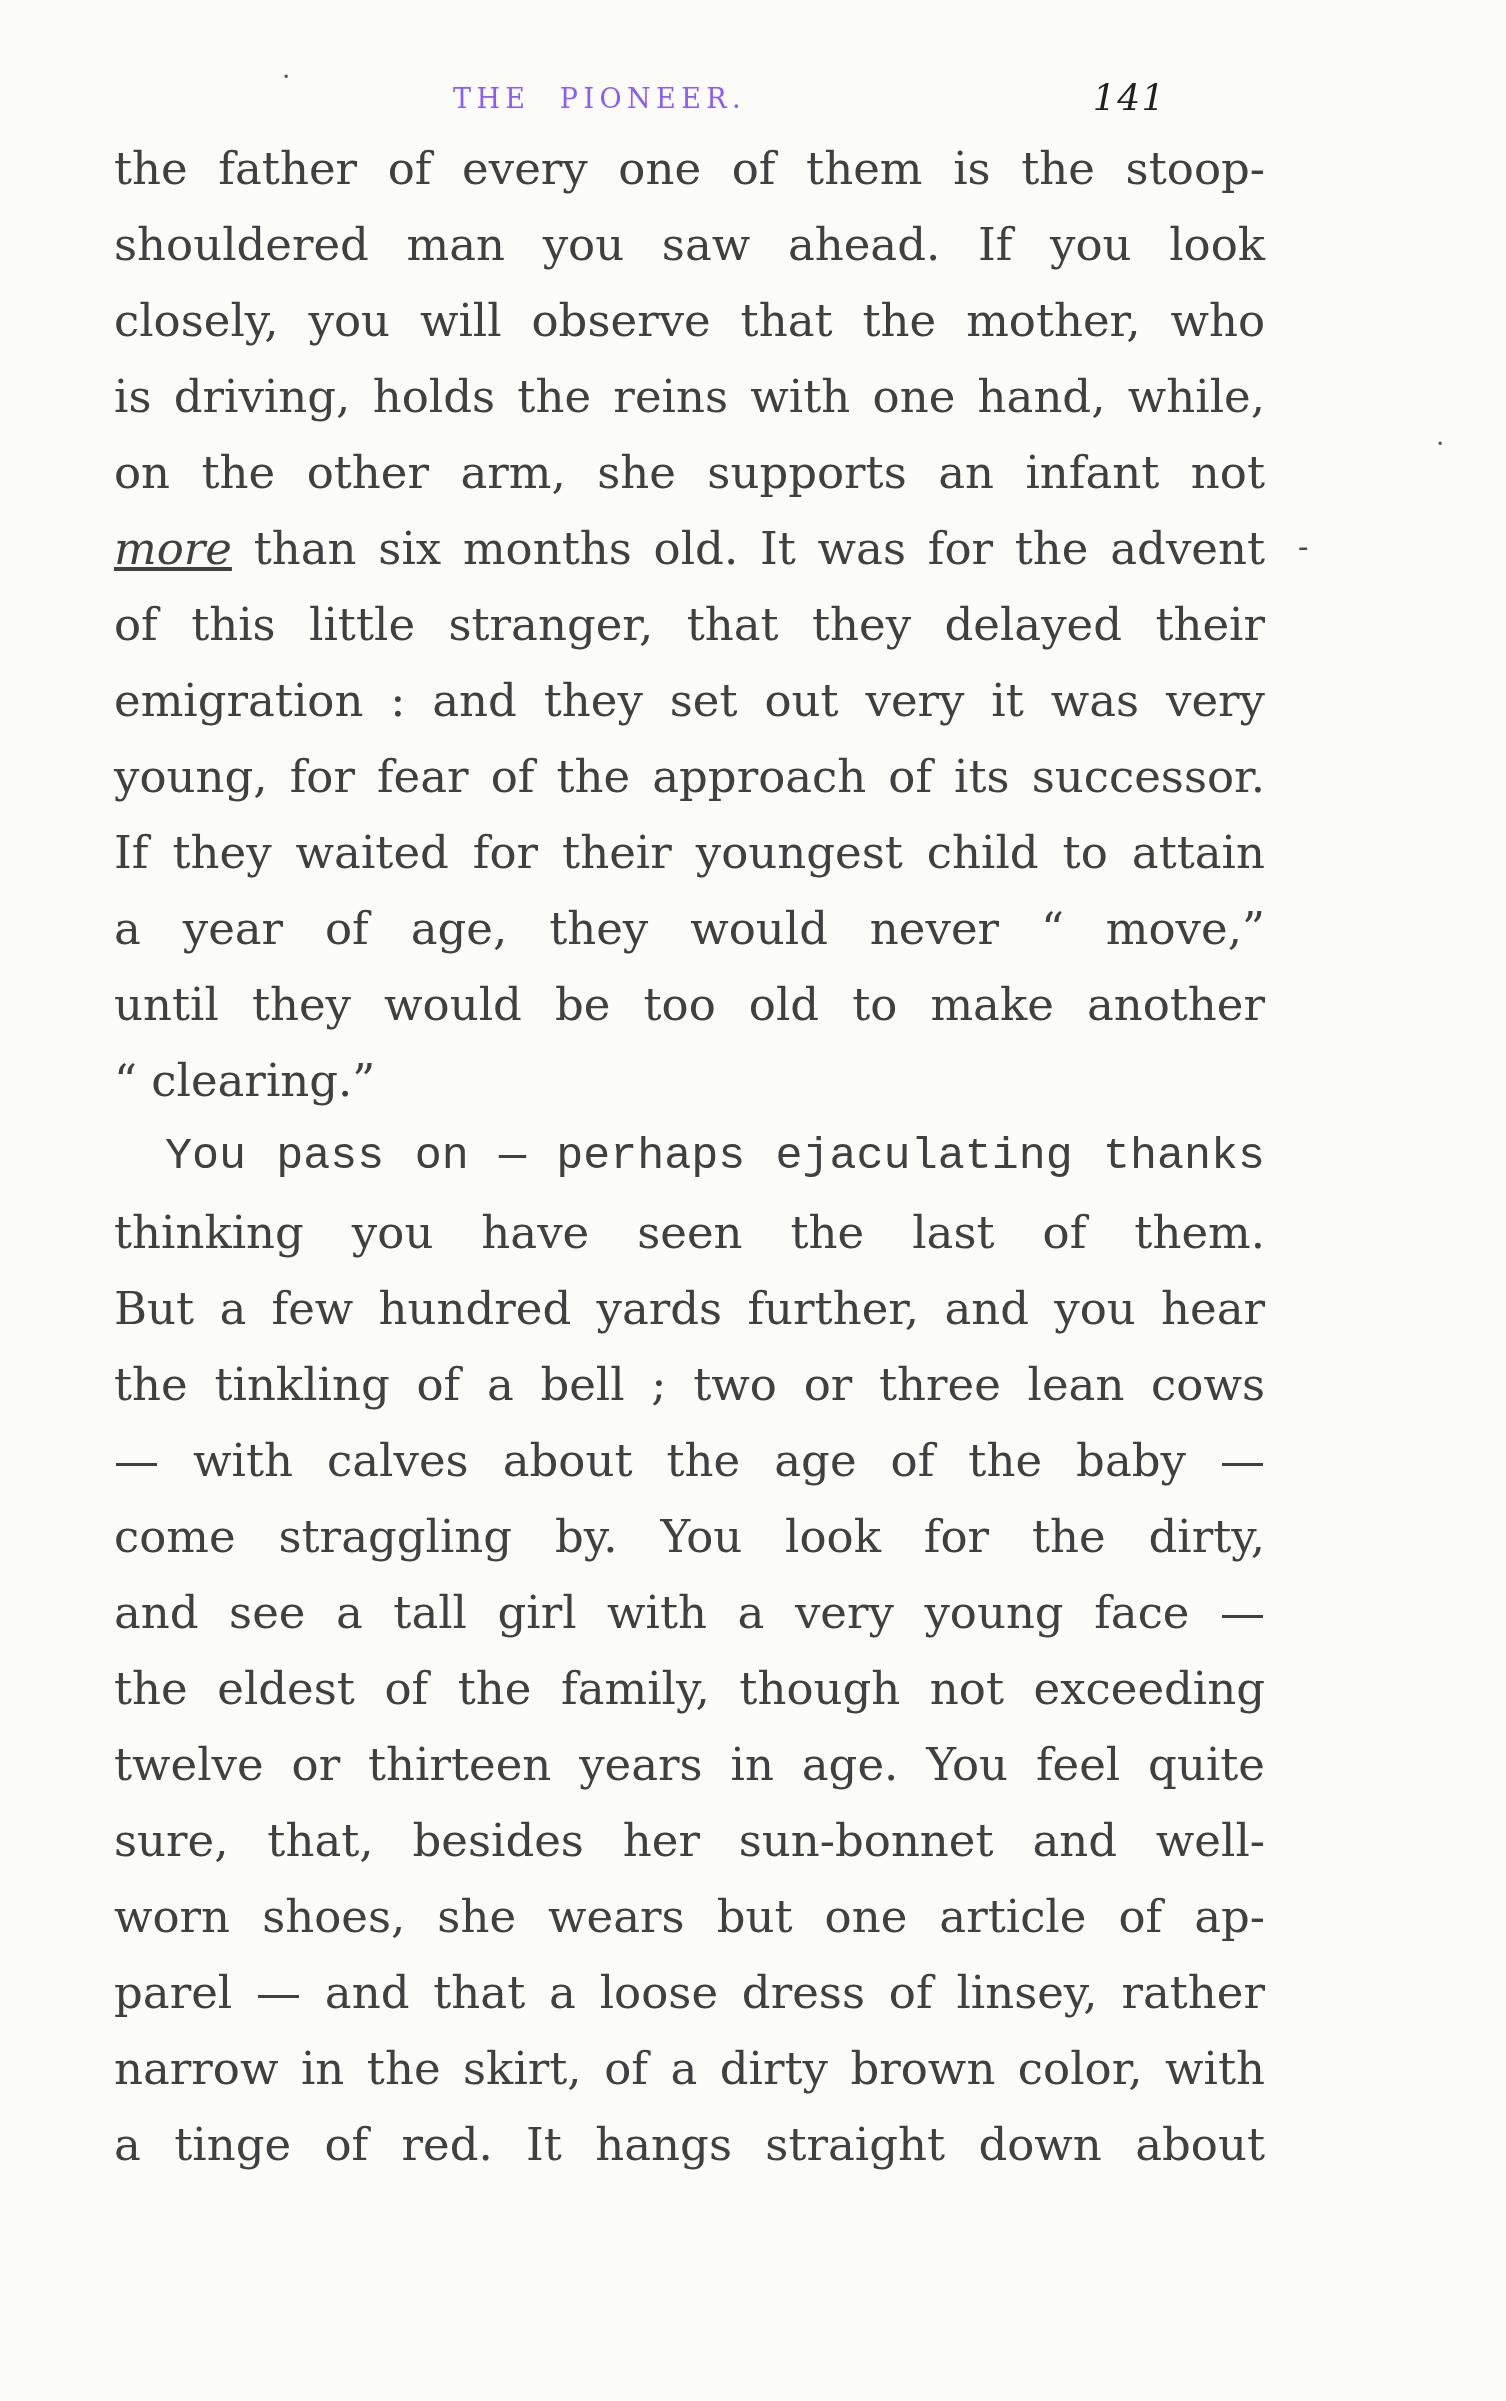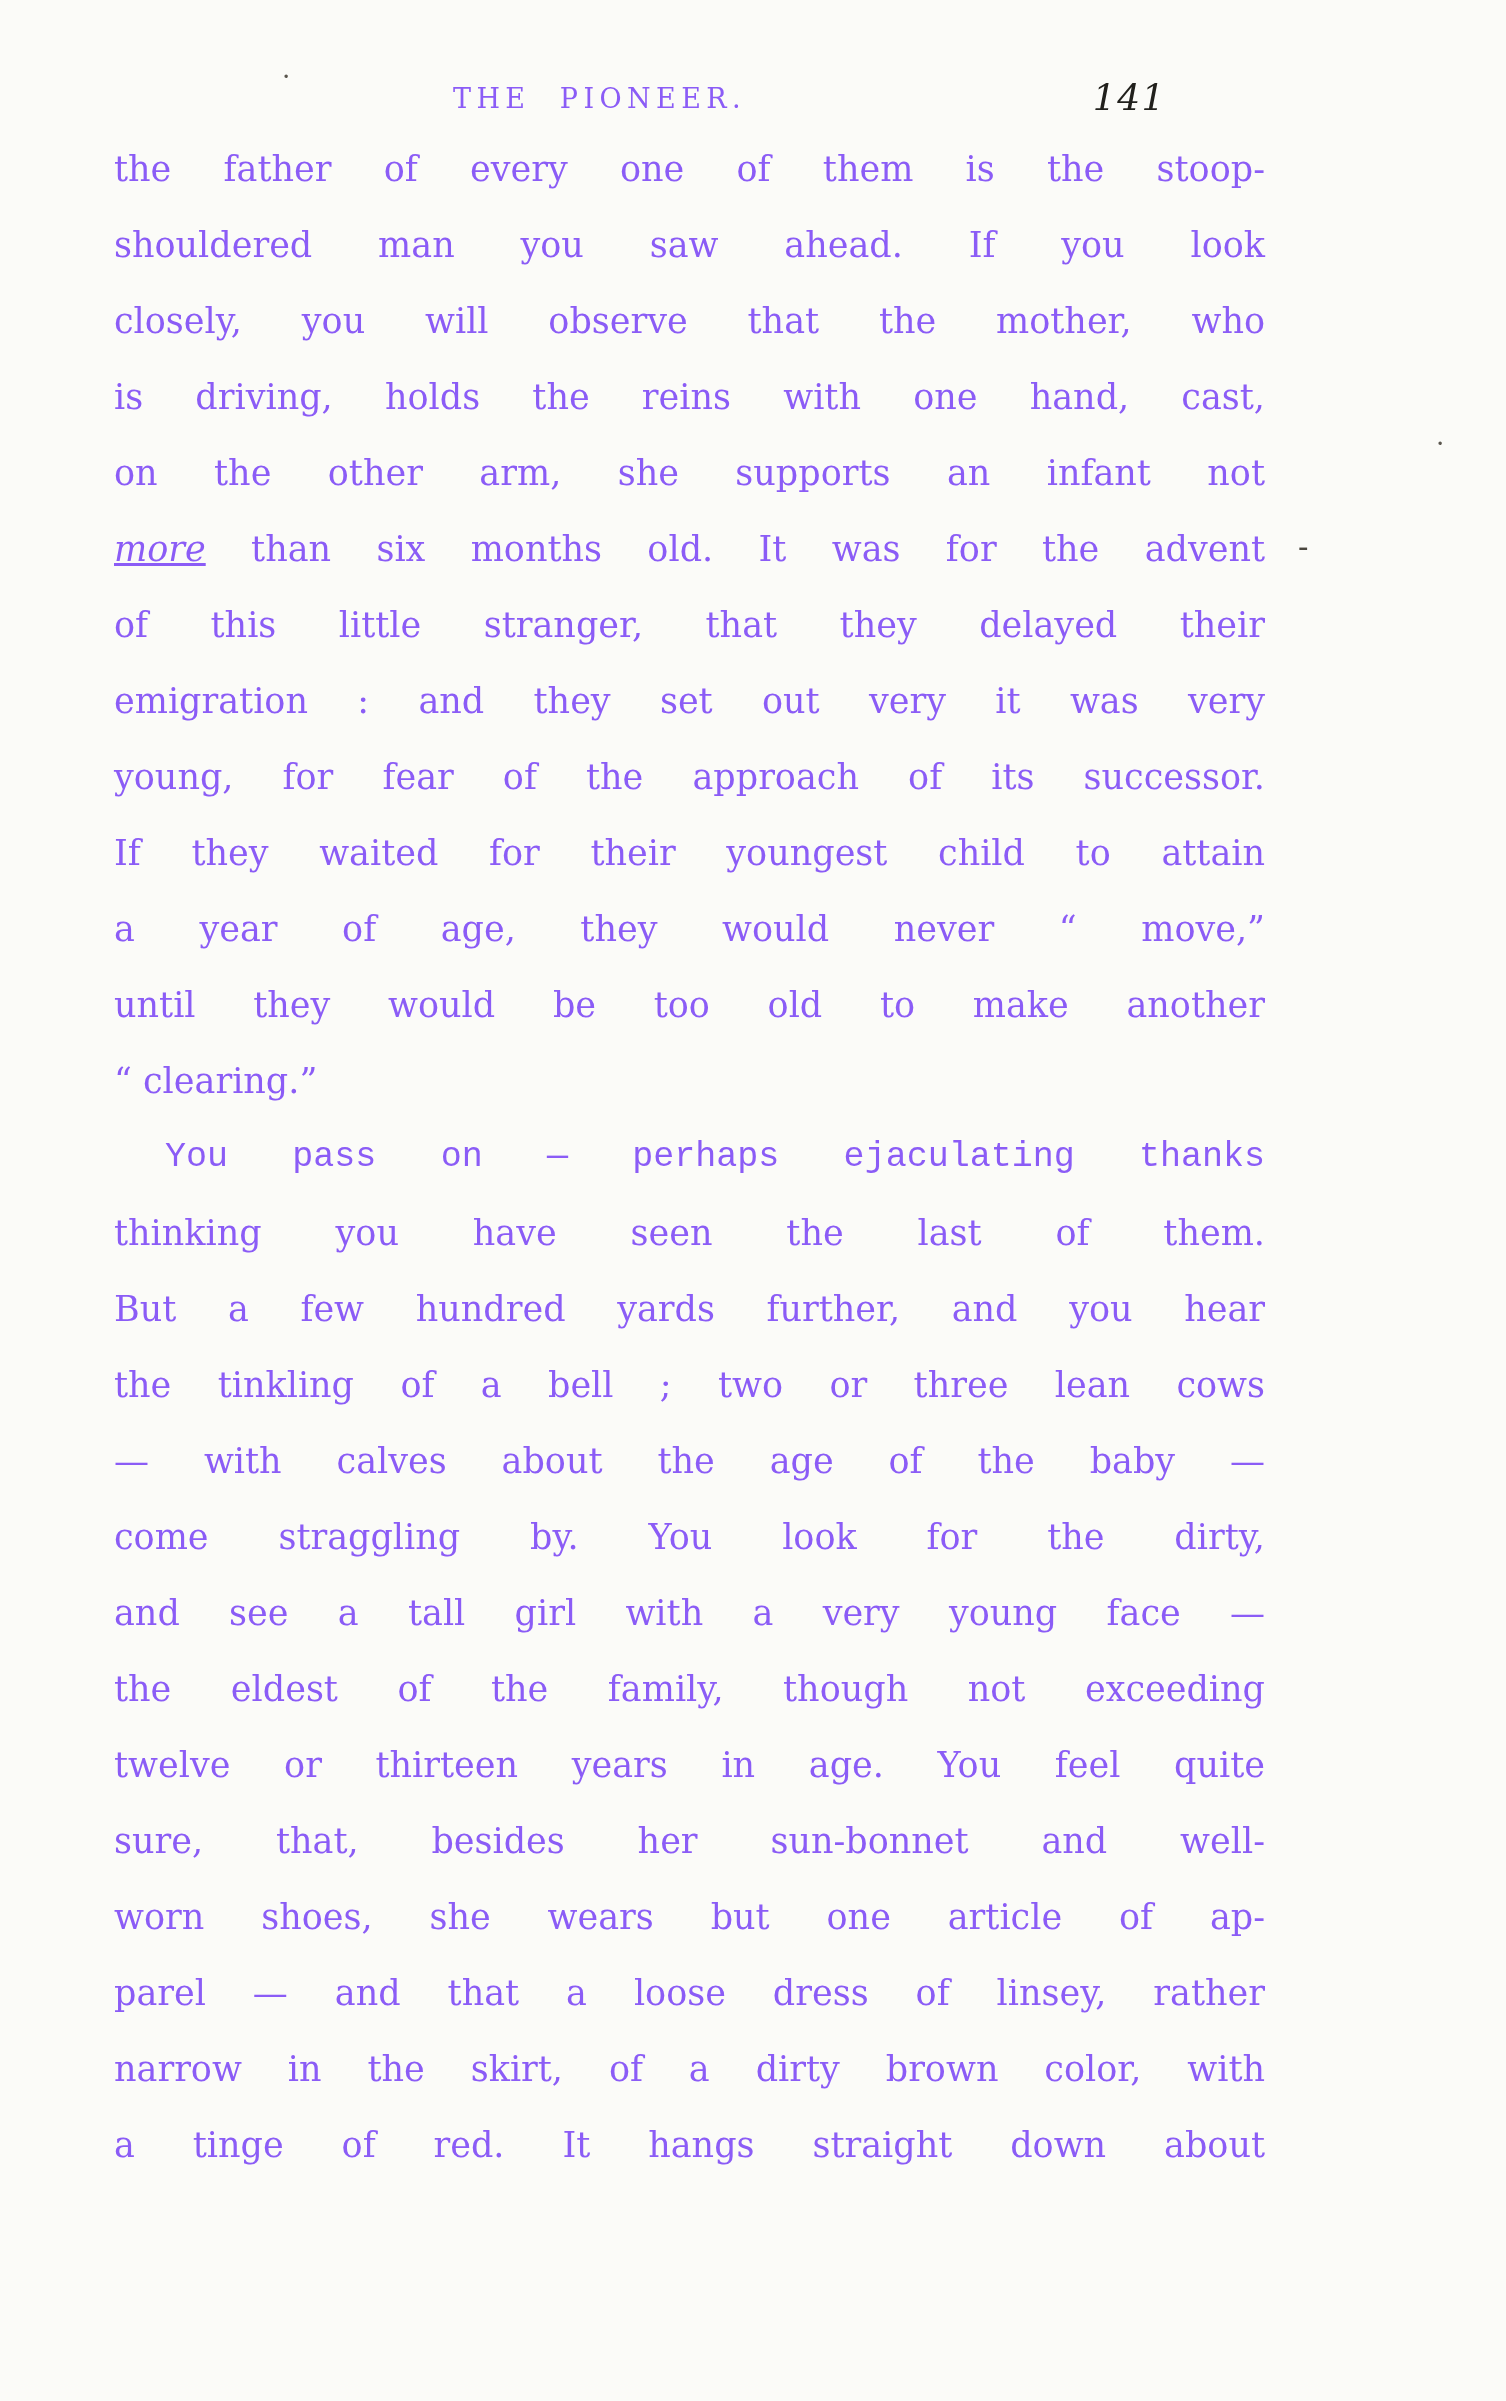--- a/index.html
+++ b/index.html
@@ -44,26 +44,26 @@
     color: #21201c;
     font-style: italic;
   }
   .body-text {
     position: absolute;
     left: 114px;
     top: 131px;
     width: 1151px;
   }
   .line {
-    font-size: 35px;
+    font-size: 45px;
     line-height: 76px;
     text-align: justify;
     text-align-last: justify;
     text-justify: inter-word;
-    color: #8b5cf6;
+    color: #404040;
   }
   .line.last {
     text-align: center;
     text-align-last: left;
   }
   .line.indent {
     padding-left: 51px;
     font-family: Liberation Mono, monospace;
   }
   .italic {
@@ -88,21 +88,21 @@
 
   <div class="running-header">
     <div class="header-title">THE PIONEER.</div>
     <div class="page-number">141</div>
   </div>
 
   <div class="body-text">
       <div class="line"><span>the father of every one of them is the stoop-</span></div>
       <div class="line"><span>shouldered man you saw ahead.  If you look</span></div>
       <div class="line"><span>closely, you will observe that the mother, who</span></div>
-      <div class="line"><span>is driving, holds the reins with one hand, cast,</span></div>
+      <div class="line"><span>is driving, holds the reins with one hand, while,</span></div>
       <div class="line"><span>on the other arm, she supports an infant not</span></div>
       <div class="line"><span class="italic">more</span><span> than six months old.  It was for the advent</span></div>
       <div class="line"><span>of this little stranger, that they delayed their</span></div>
       <div class="line"><span>emigration : and they set out very it was very</span></div>
       <div class="line"><span>young, for fear of the approach of its successor.</span></div>
       <div class="line"><span>If they waited for their youngest child to attain</span></div>
       <div class="line"><span>a year of age, they would never “ move,”</span></div>
       <div class="line"><span>until they would be too old to make another</span></div>
       <div class="line last"><span>“ clearing.”</span></div>
       <div class="line indent"><span>You pass on — perhaps ejaculating thanks</span></div>

